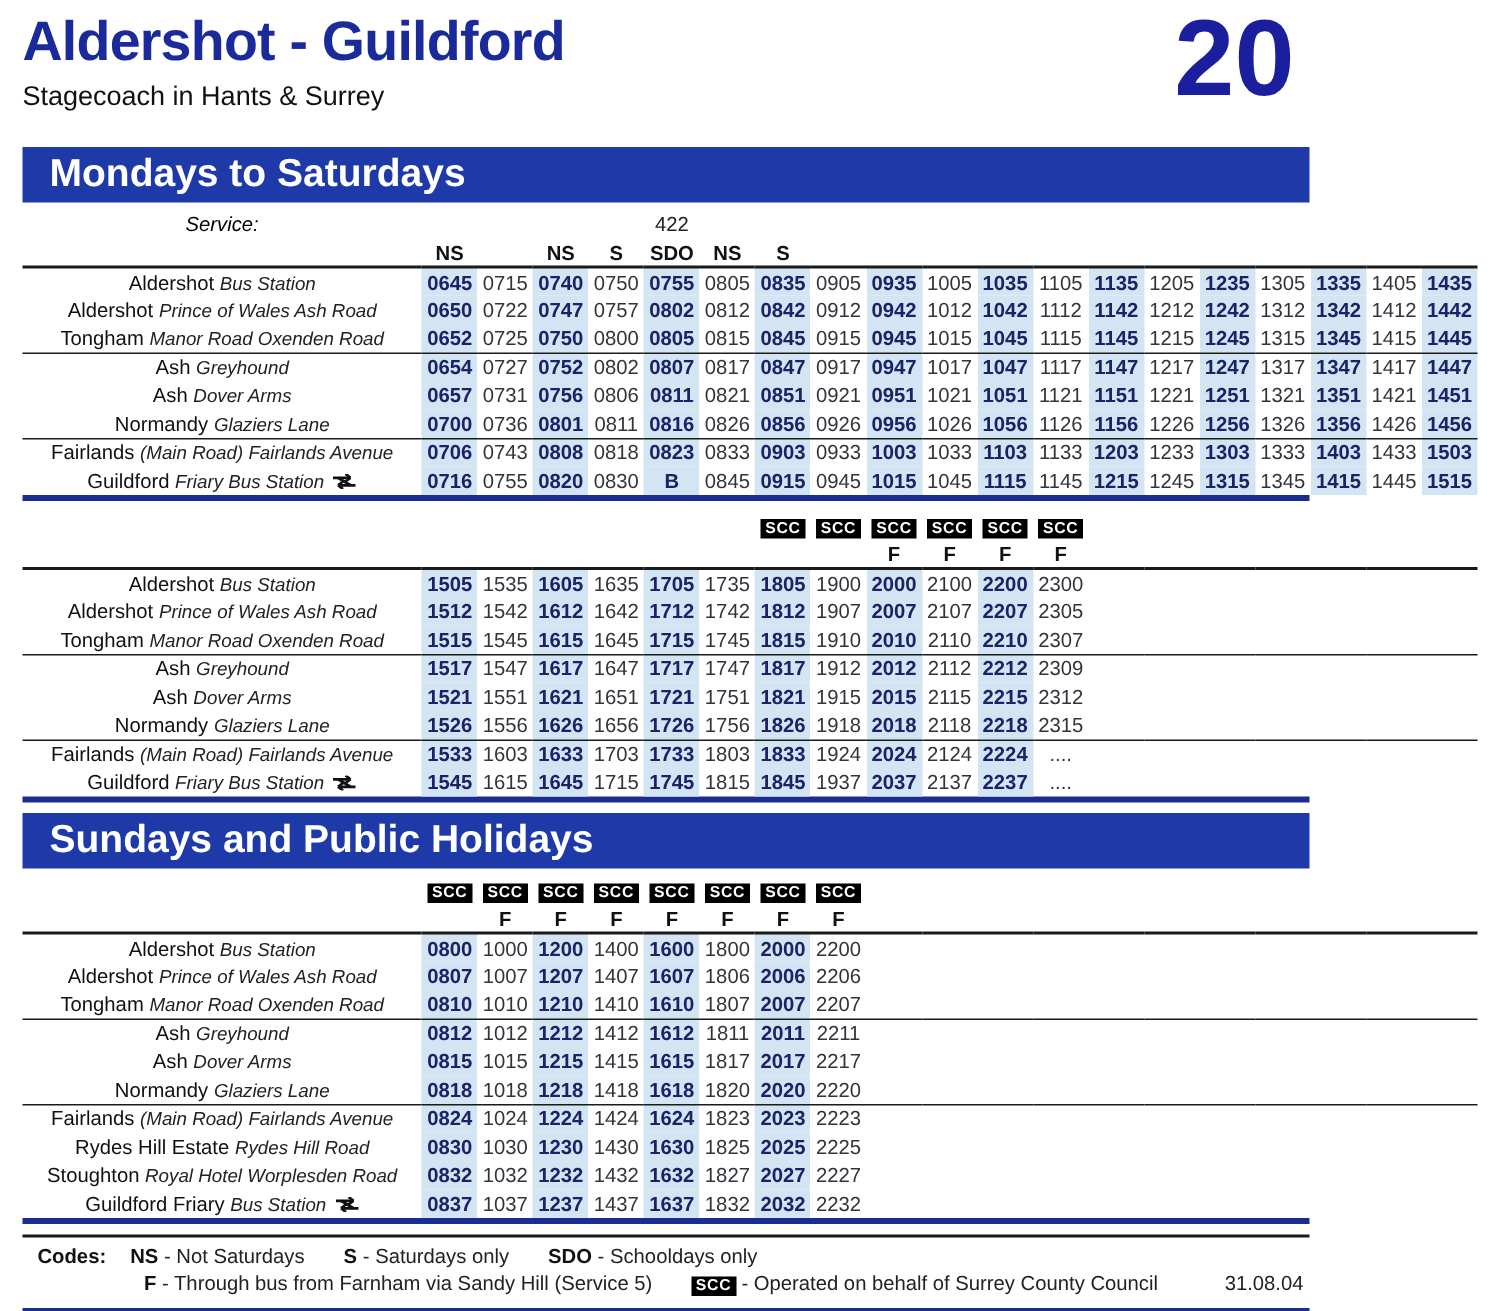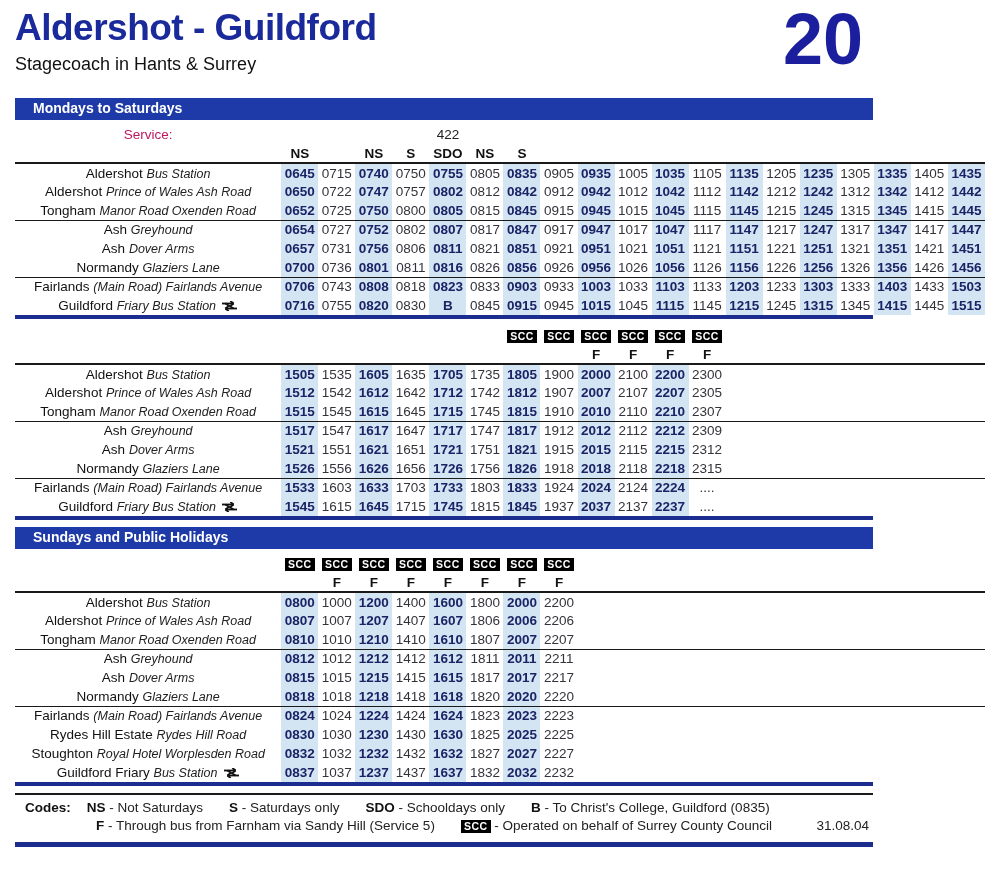--- a/index.html
+++ b/index.html
@@ -7,33 +7,33 @@
     font-family:"Liberation Sans", sans-serif; color:#1a1a1a; }
   .page { width:888px; height:874px; padding:6px 15px 0 15px; position:relative; }
 
   
   .title-row { display:flex; justify-content:space-between; align-items:flex-start; height:92px; }
   .page-title { color:#1b2a9b; font-size:37px; font-weight:bold; letter-spacing:-0.5px; line-height:44px; }
   .operator { color:#111; font-size:18px; margin-top:4px; }
   .route-number { color:#1b1f9e; font-size:72px; font-weight:bold; line-height:66px; margin-right:10px; }
 
   
-  .banner { background:#1e3aa8; color:#ffffff; font-weight:bold; font-size:14px;
+  .banner { background:#1e3aa8; color:#ffffff; font-weight:bold; font-size:26px;
     padding:2px 0 4px 18px; margin-bottom:5px; }
   .section + .section { margin-top:0; }
 
   
   .block { border-bottom:4px solid #1b2d8f; margin-bottom:7px; }
   table.tt { border-collapse:collapse; table-layout:fixed; width:970px; }
   table.tt td { height:19px; padding:0; font-size:13.5px; text-align:center;
     vertical-align:middle; white-space:nowrap; overflow:visible; }
   td.lbl { text-align:left; padding-left:2px; }
   .place { font-weight:normal; color:#111; font-size:13.5px; }
   .desc  { font-style:italic; color:#222; font-size:12.5px; }
-  .svc-label { font-size:13px; color:#be185d; text-align:right; padding-right:8px; }
+  .svc-label { font-size:13px; font-style:italic; color:#000000; text-align:right; padding-right:8px; }
   .svc-num { font-size:13px; color:#222; }
   .code-hdr { font-weight:bold; color:#111; }
   .shaded { background:#d3e4f3; }
   .t-bold { font-weight:bold; color:#1b2366; }
   .t-reg  { color:#33333b; }
   tr.hdr-line td { border-bottom:2px solid #1a1a1a; }
   tr.sep td { border-top:1.6px solid #1a1a1a; }
   .scc-badge { display:inline-block; background:#000000; color:#fff; font-weight:bold;
     font-size:10.5px; line-height:13px; padding:0 3px; letter-spacing:0.5px; }
   .rail-icon { margin-left:5px; vertical-align:-1px; }
@@ -880,21 +880,20 @@
         </div>
       </section>
     </div>
 
   <div class="codes">
     <div class="codes-line" id="codes-line1">
       <span class="codes-label">Codes:</span>
     <span class="item"><span class="code-key">NS</span> - Not  Saturdays</span>
         <span class="item"><span class="code-key">S</span> - Saturdays only</span>
         <span class="item"><span class="code-key">SDO</span> - Schooldays only</span>
-        <span class="item"><span class="code-key">B</span> - To Christ's College, Guildford (0835)</span>
       </div>
     <div class="codes-line codes-line2" id="codes-line2">
     <span class="item"><span class="code-key">F</span> - Through bus from Farnham via Sandy Hill (Service 5)</span>
         <span class="item"><span class="scc-badge">SCC</span> - Operated on behalf of Surrey County Council</span>
         <span class="date">31.08.04</span>
       </div>
   </div>
   <div class="bottom-rule"></div>
 </div>
 

